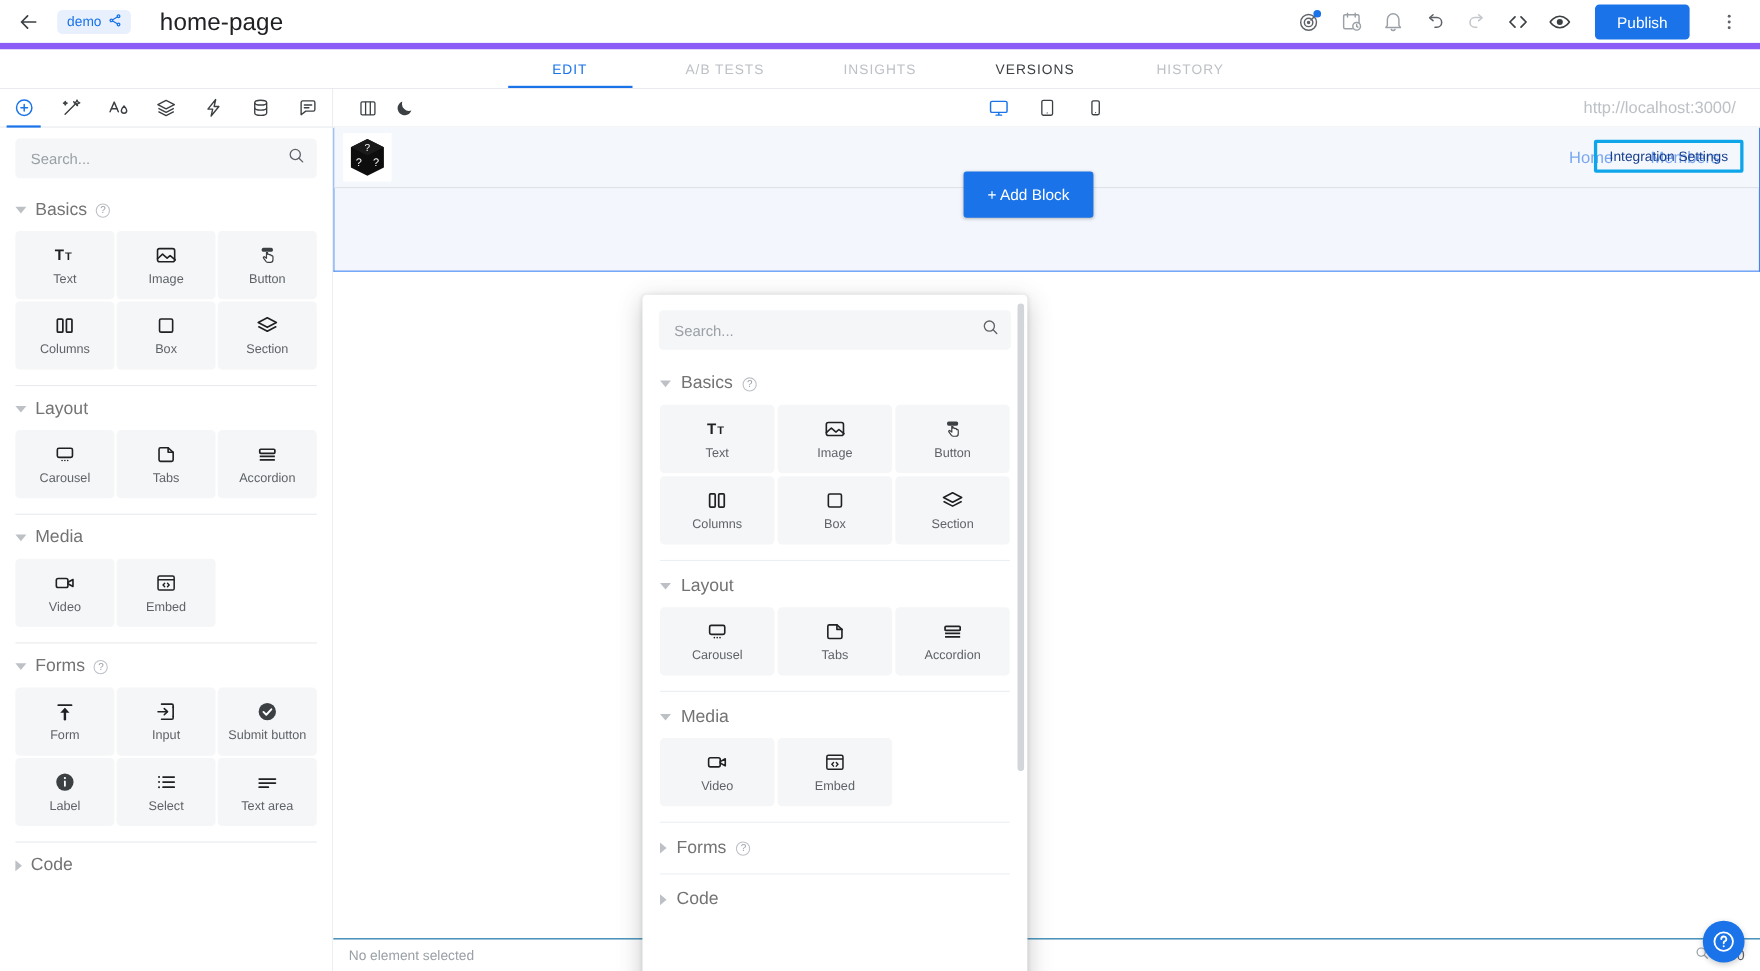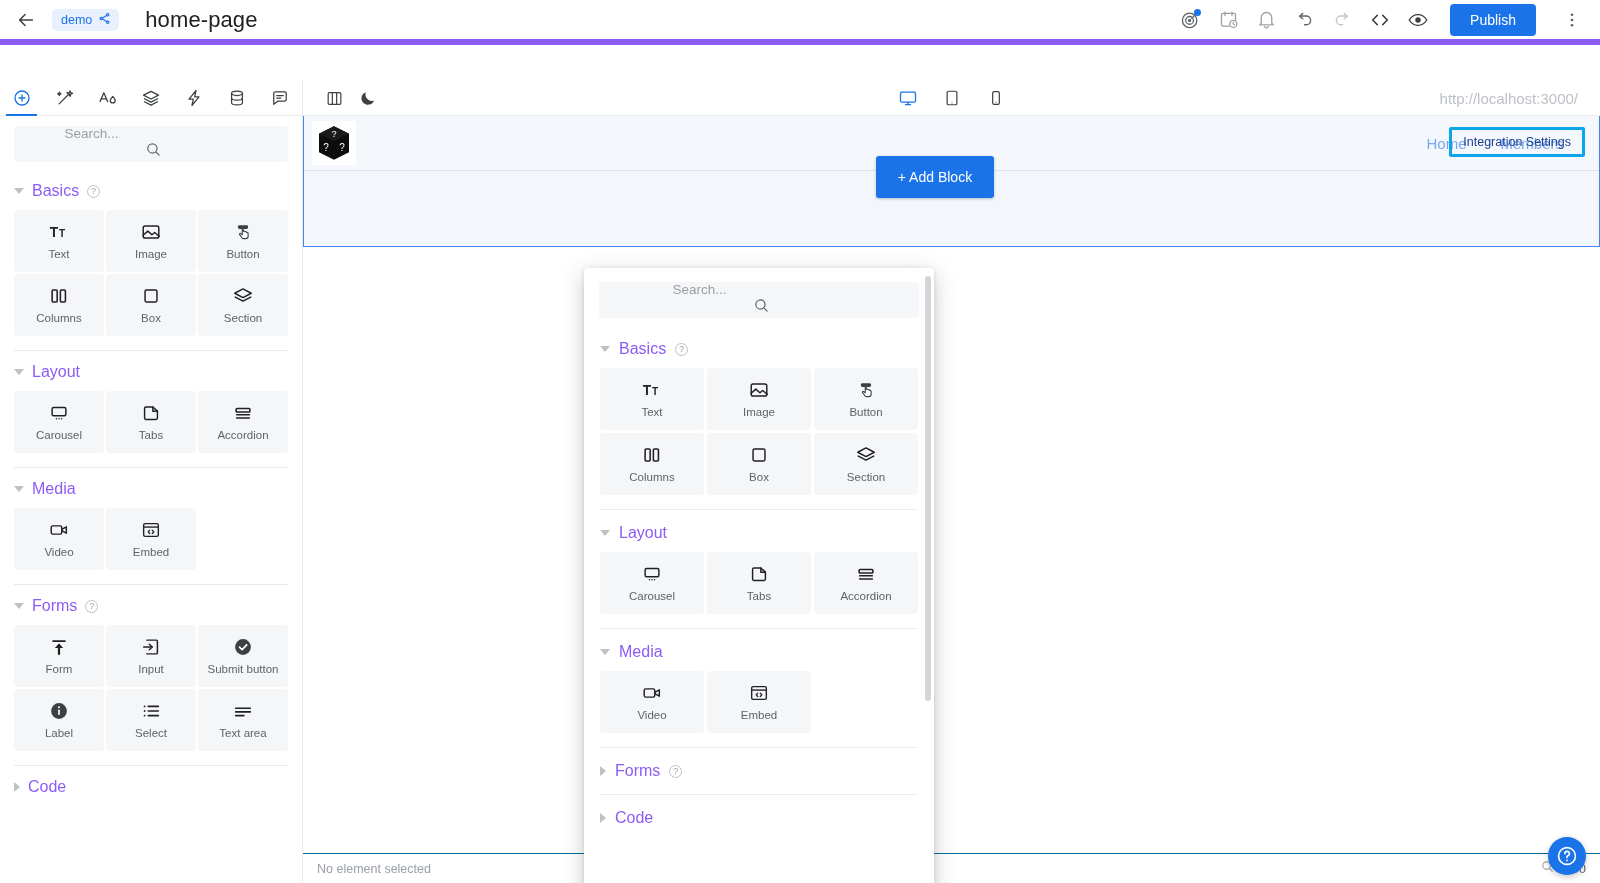--- a/index.html
+++ b/index.html
@@ -81,34 +81,34 @@
     cursor: pointer; color: #3c4043; position: relative;
   }
   .pic.active { color: #1a73e8; }
   .pic.active::after {
     content: ""; position: absolute; bottom: -1px; left: 6px; right: 6px;
     height: 2px; background: #1a73e8;
   }
   .search-wrap { padding: 10px 14px 8px 14px; }
   .search-box {
     height: 36px; background: #f5f6f7; border-radius: 4px;
-    display: flex; align-items: center; padding: 0 10px 0 14px; flex-direction: column;
+    display: flex; align-items: center; padding: 0 10px 0 14px;
   }
   .search-box input {
     flex: 1; border: none; background: transparent; outline: none;
     font-size: 13.5px; color: #3c4043; font-family: "Liberation Sans", sans-serif;
   }
   .search-box input::placeholder { color: #9aa0a6; }
   .panel-scroll { height: 760px; overflow: hidden; }
 
   .sec-head {
     display: flex; align-items: center; gap: 8px;
     padding: 12px 14px 10px 14px; cursor: pointer;
   }
-  .sec-title { font-size: 16px; color: #8b5cf6; }
+  .sec-title { font-size: 16px; color: #737373; }
   .tri {
     width: 0; height: 0; border-left: 5px solid transparent;
     border-right: 5px solid transparent; border-top: 6px solid #bdc1c6;
   }
   .tri.collapsed {
     border-top: 5px solid transparent; border-bottom: 5px solid transparent;
     border-left: 6px solid #bdc1c6; border-right: none;
   }
   .q-icon {
     width: 13px; height: 13px; border: 1.3px solid #bdc1c6; border-radius: 50%;
@@ -291,20 +291,27 @@
       <div class="ticon">
         <svg width="18" height="18" viewBox="0 0 24 24" fill="#5f6368">
             <circle cx="12" cy="5" r="1.8"></circle>
             <circle cx="12" cy="12" r="1.8"></circle>
             <circle cx="12" cy="19" r="1.8"></circle>
           </svg>
       </div>
     </div>
   </div>
 
+  <div class="tabsbar" id="tabbar">
+      <div class="tab active">EDIT</div>
+      <div class="tab ">A/B TESTS</div>
+      <div class="tab ">INSIGHTS</div>
+      <div class="tab hover">VERSIONS</div>
+      <div class="tab ">HISTORY</div>
+    </div>
 
   <div class="leftpanel">
     <div class="panel-icons" id="panelicons">
         <div class="pic active">
           <svg width="20" height="20" viewBox="0 0 24 24" fill="none" stroke="currentColor" stroke-width="1.6" stroke-linecap="round">
             <circle cx="12" cy="12" r="8.4"></circle>
             <path d="M12 8.4v7.2M8.4 12h7.2"></path>
           </svg>
         </div>
         <div class="pic">

